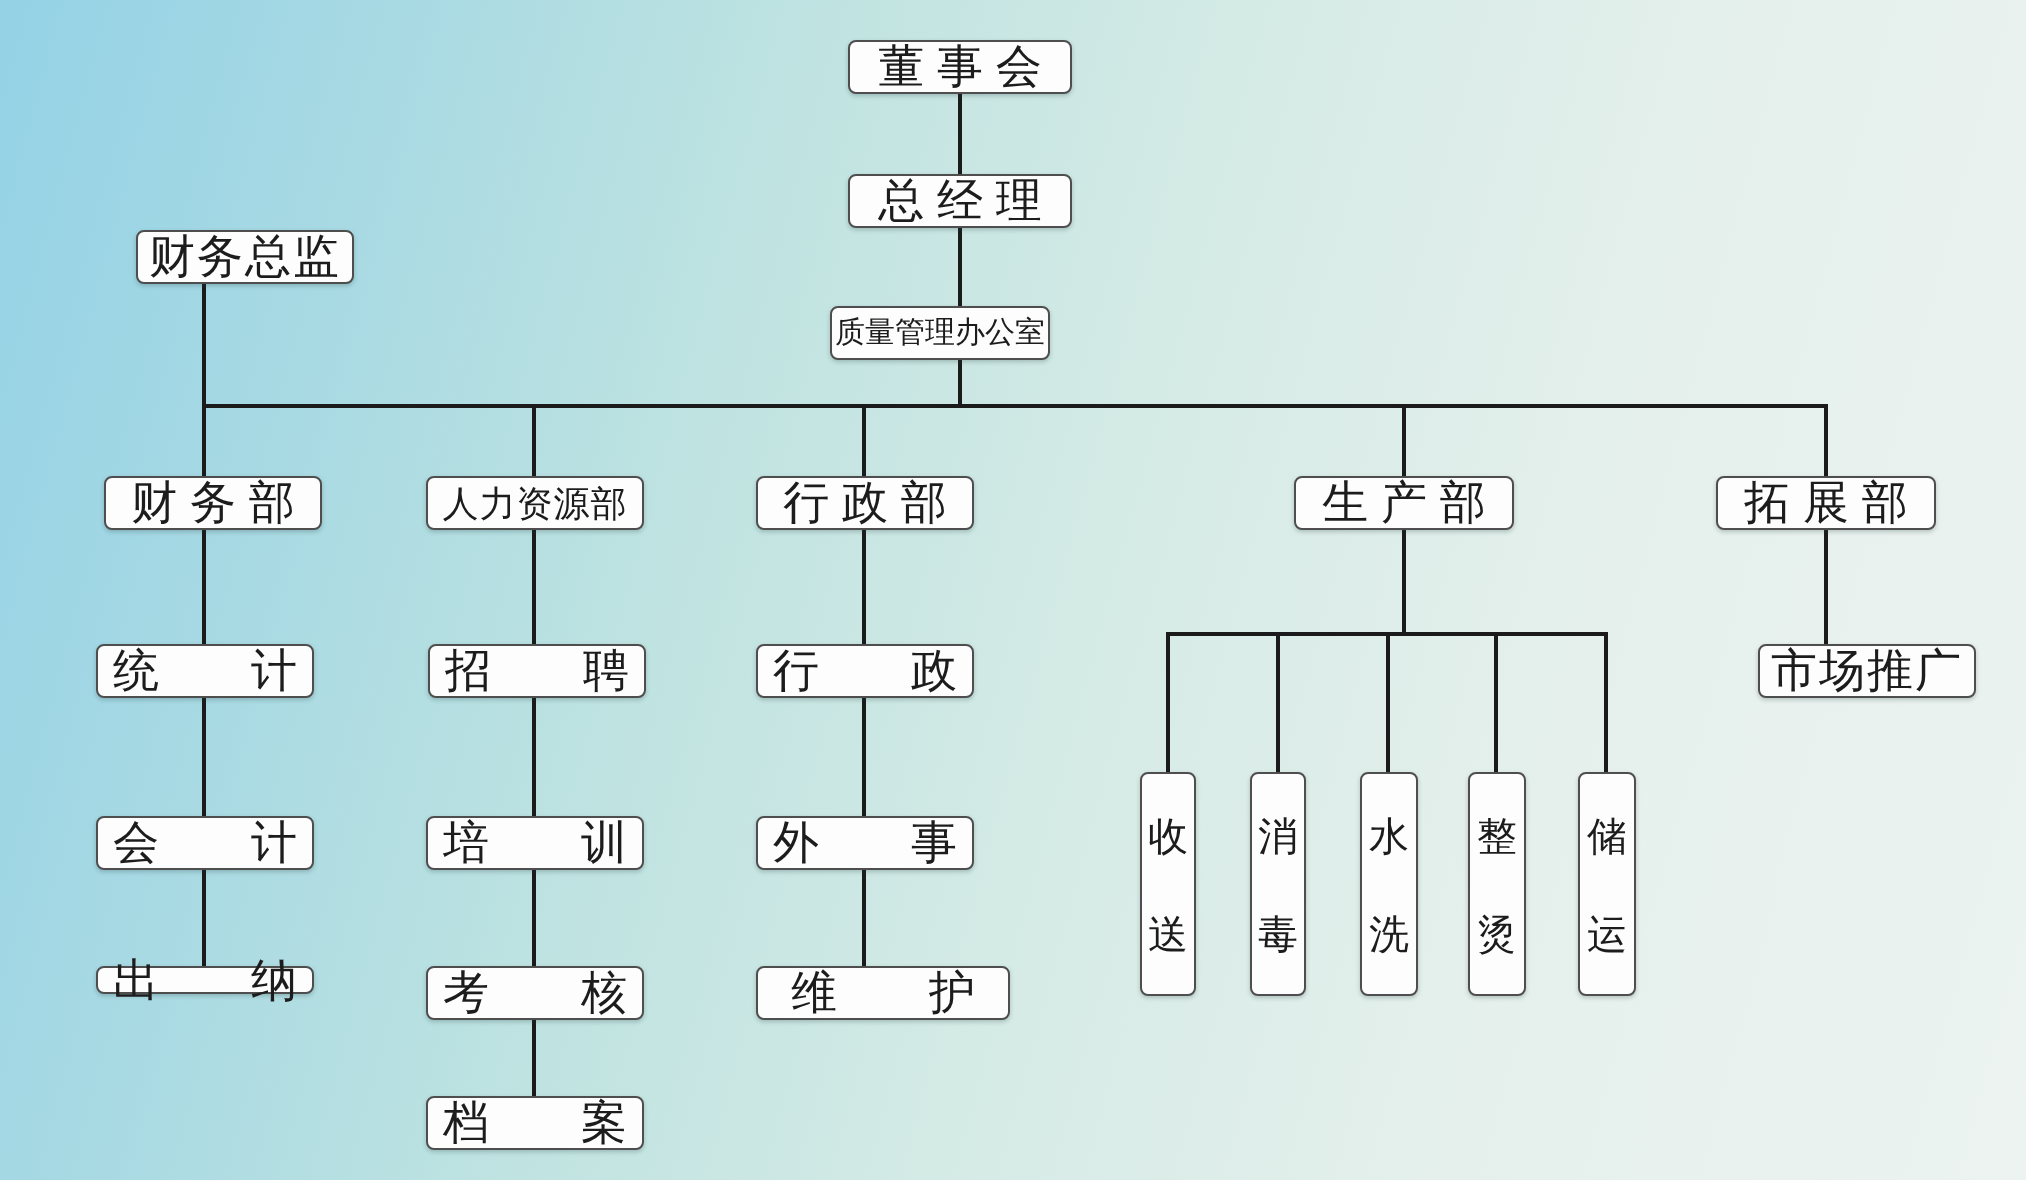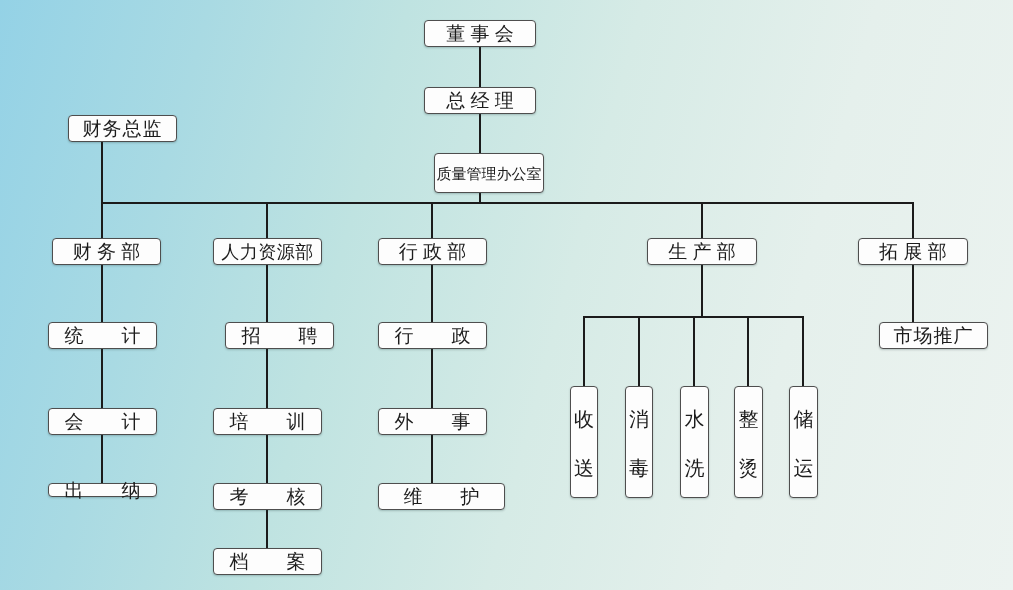--- a/index.html
+++ b/index.html
@@ -19,21 +19,21 @@
   .node {
     position: absolute;
     box-sizing: border-box;
     background: #fdfdfd;
     border: 1px solid #4e4e4e;
     border-radius: 4px;
     box-shadow: 0 1px 2px rgba(30,60,60,0.25);
     display: flex;
     align-items: center;
     justify-content: center;
-    font-size: 19px;
+    font-size: 23px;
     color: #1c1c1c;
     white-space: pre;
     line-height: 1;
   }
   .node.chars4 { letter-spacing: 1px; margin-left: 20px; }
   .node.chars5 { font-size: 18px; letter-spacing: 0.5px; }
   .node.chars7 { font-size: 15px; letter-spacing: 0px; }
   .node.vert {
     display: block;
     text-align: center;
@@ -79,34 +79,34 @@
   <div class="line" style="left:701px;top:265px;width:2px;height:52px"></div>
   <div class="line" style="left:583px;top:316px;width:221px;height:2px"></div>
   <div class="line" style="left:583px;top:317px;width:2px;height:69px"></div>
   <div class="line" style="left:638px;top:317px;width:2px;height:69px"></div>
   <div class="line" style="left:693px;top:317px;width:2px;height:69px"></div>
   <div class="line" style="left:747px;top:317px;width:2px;height:69px"></div>
   <div class="line" style="left:802px;top:317px;width:2px;height:69px"></div>
 
   <div class="node" style="left:424px;top:20px;width:112px;height:27px">董 事 会</div>
   <div class="node" style="left:424px;top:87px;width:112px;height:27px">总 经 理</div>
-  <div class="node chars7" style="left:434px;top:153px;width:110px;height:40px">质量管理办公室</div>
+  <div class="node chars7" style="left:415px;top:153px;width:110px;height:27px">质量管理办公室</div>
   <div class="node chars4" style="left:48px;top:115px;width:109px;height:27px">财务总监</div>
 
   <div class="node" style="left:52px;top:238px;width:109px;height:27px">财 务 部</div>
   <div class="node chars5" style="left:213px;top:238px;width:109px;height:27px">人力资源部</div>
   <div class="node" style="left:378px;top:238px;width:109px;height:27px">行 政 部</div>
   <div class="node" style="left:647px;top:238px;width:110px;height:27px">生 产 部</div>
   <div class="node" style="left:858px;top:238px;width:110px;height:27px">拓 展 部</div>
 
   <div class="node" style="left:48px;top:322px;width:109px;height:27px">统　　计</div>
   <div class="node" style="left:48px;top:408px;width:109px;height:27px">会　　计</div>
   <div class="node" style="left:48px;top:483px;width:109px;height:14px">出　　纳</div>
 
-  <div class="node" style="left:225px;top:322px;width:109px;height:27px">招　　聘</div>
+  <div class="node" style="left:214px;top:322px;width:109px;height:27px">招　　聘</div>
   <div class="node" style="left:213px;top:408px;width:109px;height:27px">培　　训</div>
   <div class="node" style="left:213px;top:483px;width:109px;height:27px">考　　核</div>
   <div class="node" style="left:378px;top:322px;width:109px;height:27px">行　　政</div>
 
   <div class="node" style="left:213px;top:548px;width:109px;height:27px">档　　案</div>
   <div class="node" style="left:378px;top:408px;width:109px;height:27px">外　　事</div>
   <div class="node" style="left:378px;top:483px;width:127px;height:27px">维　　护</div>
 
   <div class="node chars4" style="left:859px;top:322px;width:109px;height:27px">市场推广</div>
 

